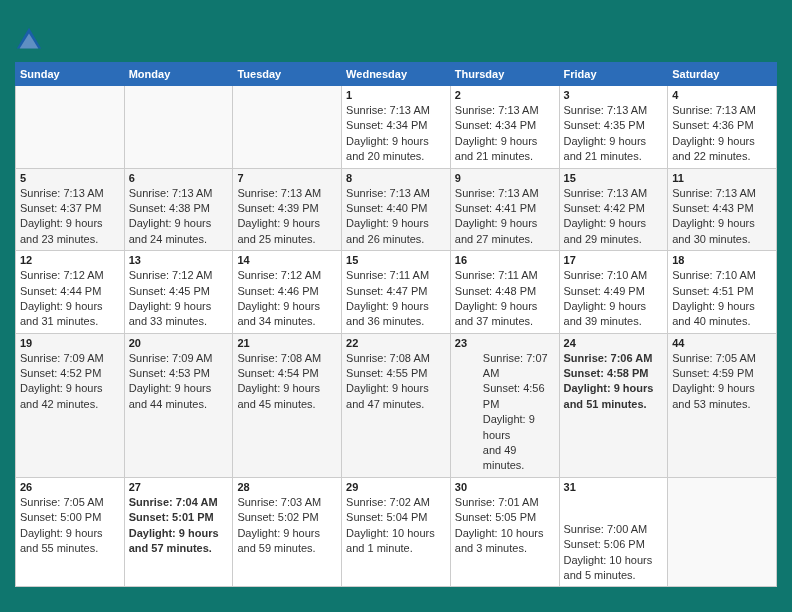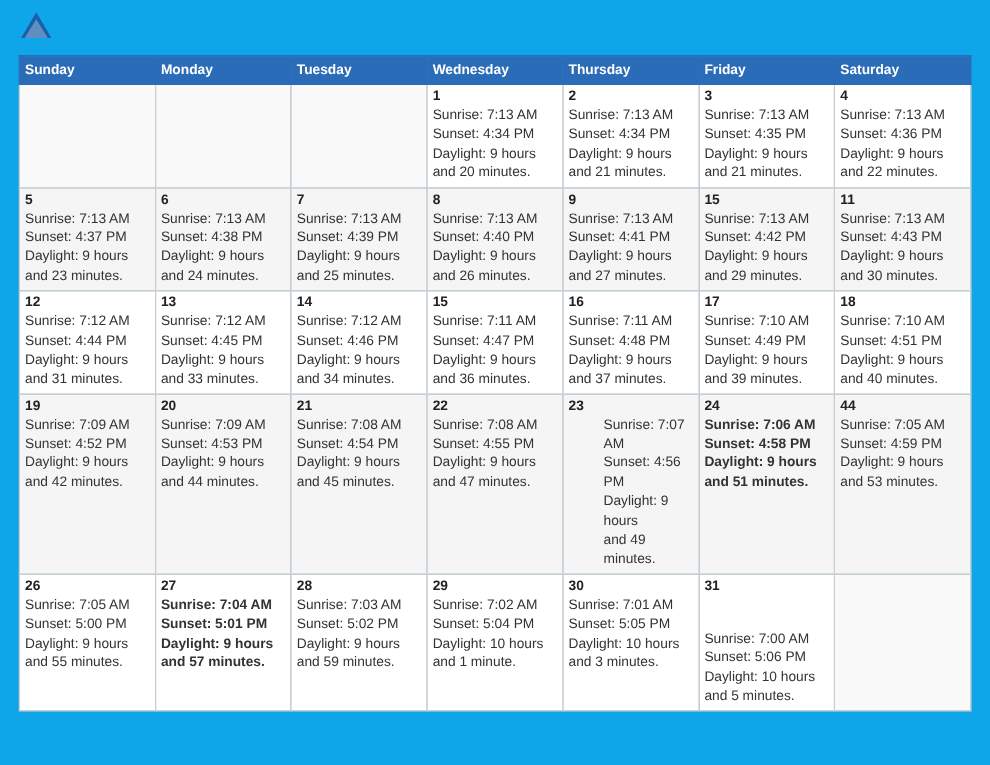--- a/index.html
+++ b/index.html
@@ -6,22 +6,22 @@
     body {
       font-family: Arial, sans-serif;
       background: #fff;
       width: 792px;
       height: 612px;
       overflow: hidden;
     }
     .page {
       width: 792px;
       height: 612px;
-      background: #0ea5e9;
-      padding: 8px 15px;
+      background: #0f766e;
+      padding: 26px 15px;
     }
     .header {
       display: flex;
       justify-content: space-between;
       align-items: flex-start;
       margin-bottom: 8px;
     }
     .logo {
       display: flex;
       align-items: center;

